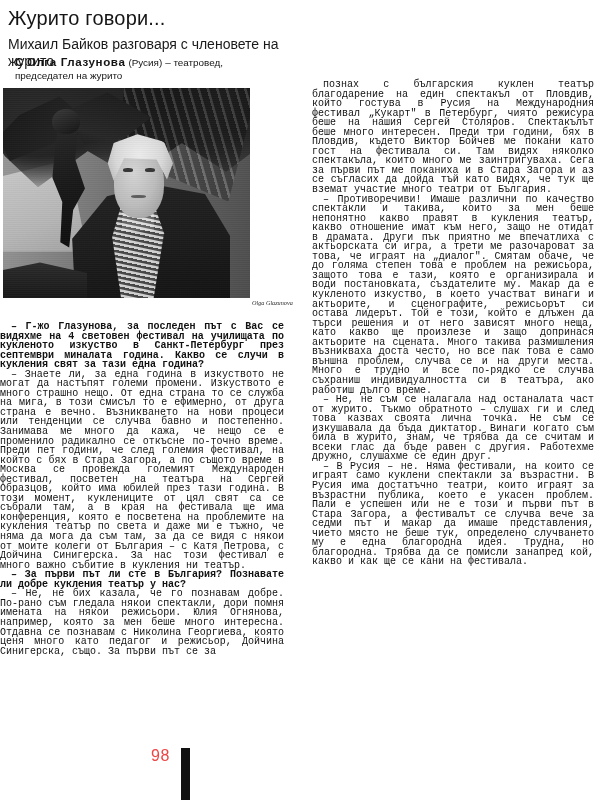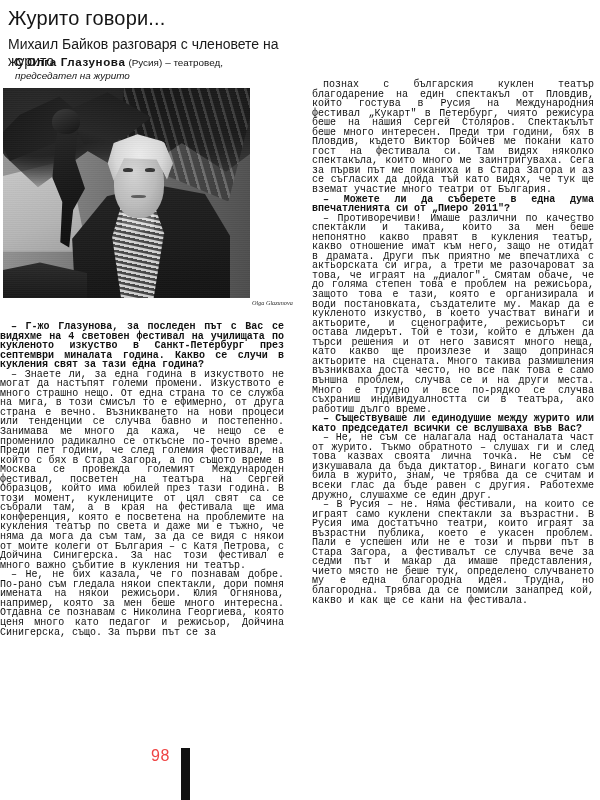--- a/index.html
+++ b/index.html
@@ -67,21 +67,20 @@
     letter-spacing: 0.6px;
   }
   .subject-meta {
     font-weight: 400;
     font-size: 9.9px;
   }
   .subject-role {
     font-weight: 400;
     font-size: 9.9px;
     display: block;
-    font-style: italic;
   }
 
   
   .photo-wrap {
     position: absolute;
     left: 3px;
     top: 88px;
     width: 247px;
     height: 210px;
   }
@@ -334,28 +333,27 @@
       <div class="ph-hair"></div>
       <div class="ph-foreground"></div>
       <div class="ph-grain"></div>
     </div>
   </div>
   <div class="photo-caption">Olga Glazunova</div>
 
   <div class="col col-left">
     <p class="q">– Г-жо Глазунова, за последен път с Вас се видяхме на 4 световен фестивал на училищата по кукленото изкуство в Санкт-Петербург през септември миналата година. Какво се случи в кукления свят за тази една година?</p>
     <p>– Знаете ли, за една година в изкуството не могат да настъпят големи промени. Изкуството е много страшно нещо. От една страна то се служба на мига, в този смисъл то е ефимерно, от друга страна е вечно. Възникването на нови процеси или тенденции се случва бавно и постепенно. Занимава ме много да кажа, че нещо се е променило радикално се откъсне по-точно време. Преди пет години, че след големия фестивал, на който с бях в Стара Загора, а по същото време в Москва се провежда големият Международен фестивал, посветен на театъра на Сергей Образцов, който има юбилей през тази година. В този момент, куклениците от цял свят са се събрали там, а в края на фестивала ще има конференция, която е посветена на проблемите на кукления театър по света и даже ми е тъжно, че няма да мога да съм там, за да се видя с някои от моите колеги от България – с Катя Петрова, с Дойчина Синигерска. За нас този фестивал е много важно събитие в кукления ни театър.</p>
+    <p class="q">– За първи път ли сте в България? Познавате ли добре кукления театър у нас?</p>
     <p>– Не, не бих казала, че го познавам добре. По-рано съм гледала някои спектакли, дори помня имената на някои режисьори. Юлия Огнянова, например, която за мен беше много интересна. Отдавна се познавам с Николина Георгиева, която ценя много като педагог и режисьор, Дойчина Синигерска, също. За първи път се за</p>
   </div>
 
   <div class="col col-right">
     <p>познах с българския куклен театър благодарение на един спектакъл от Пловдив, който гостува в Русия на Международния фестивал „Кукарт" в Петербург, чиято режисура беше на нашия Сергей Столяров. Спектакълът беше много интересен. Преди три години, бях в Пловдив, където Виктор Бойчев ме покани като гост на фестивала си. Там видях няколко спектакъла, които много ме заинтригуваха. Сега за първи път ме поканиха и в Стара Загора и аз се съгласих да дойда тъй като видях, че тук ще вземат участие много театри от България.</p>
-    <p class="q">– Можете ли да съберете в една дума впечатленията си от „Пиеро 2011"?</p>
     <p>– Противоречиви! Имаше различни по качество спектакли и такива, които за мен беше непонятно какво правят в кукления театър, какво отношение имат към него, защо не отидат в драмата. Други пък приятно ме впечатлиха с актьорската си игра, а трети ме разочароват за това, че играят на „диалог". Смятам обаче, че до голяма степен това е проблем на режисьора, защото това е тази, която е организирала и води постановката, създателите му. Макар да е кукленото изкуство, в което участват винаги и актьорите, и сценографите, режисьорът си остава лидерът. Той е този, който е длъжен да търси решения и от него зависят много неща, като какво ще произлезе и защо допринася актьорите на сцената. Много такива размишления възникваха доста често, но все пак това е само външна проблем, случва се и на други места. Много е трудно и все по-рядко се случва съхраниш индивидуалността си в театъра, ако работиш дълго време.</p>
-    <p class="q">– Съществуваше ли единодушие между журито или като председател всички се вслушваха във Вас?</p>
     <p>– Не, не съм се налагала над останалата част от журито. Тъкмо обратното – слушах ги и след това казвах своята лична точка. Не съм се изкушавала да бъда диктатор. Винаги когато съм била в журито, знам, че трябва да се считам и всеки глас да бъде равен с другия. Работехме дружно, слушахме се един друг.</p>
     <p>– В Русия – не. Няма фестивали, на които се играят само куклени спектакли за възрастни. В Русия има достатъчно театри, които играят за възрастни публика, което е укасен проблем. Пали е успешен или не е този и първи път в Стара Загора, а фестивалът се случва вече за седми път и макар да имаше представления, чието място не беше тук, определено случването му е една благородна идея. Трудна, но благородна. Трябва да се помисли занапред кой, какво и как ще се кани на фестивала.</p>
   </div>
 
   <div class="folio">98</div>
   <div class="folio-bar"></div>
 
 </div>
 
 </body></html>

